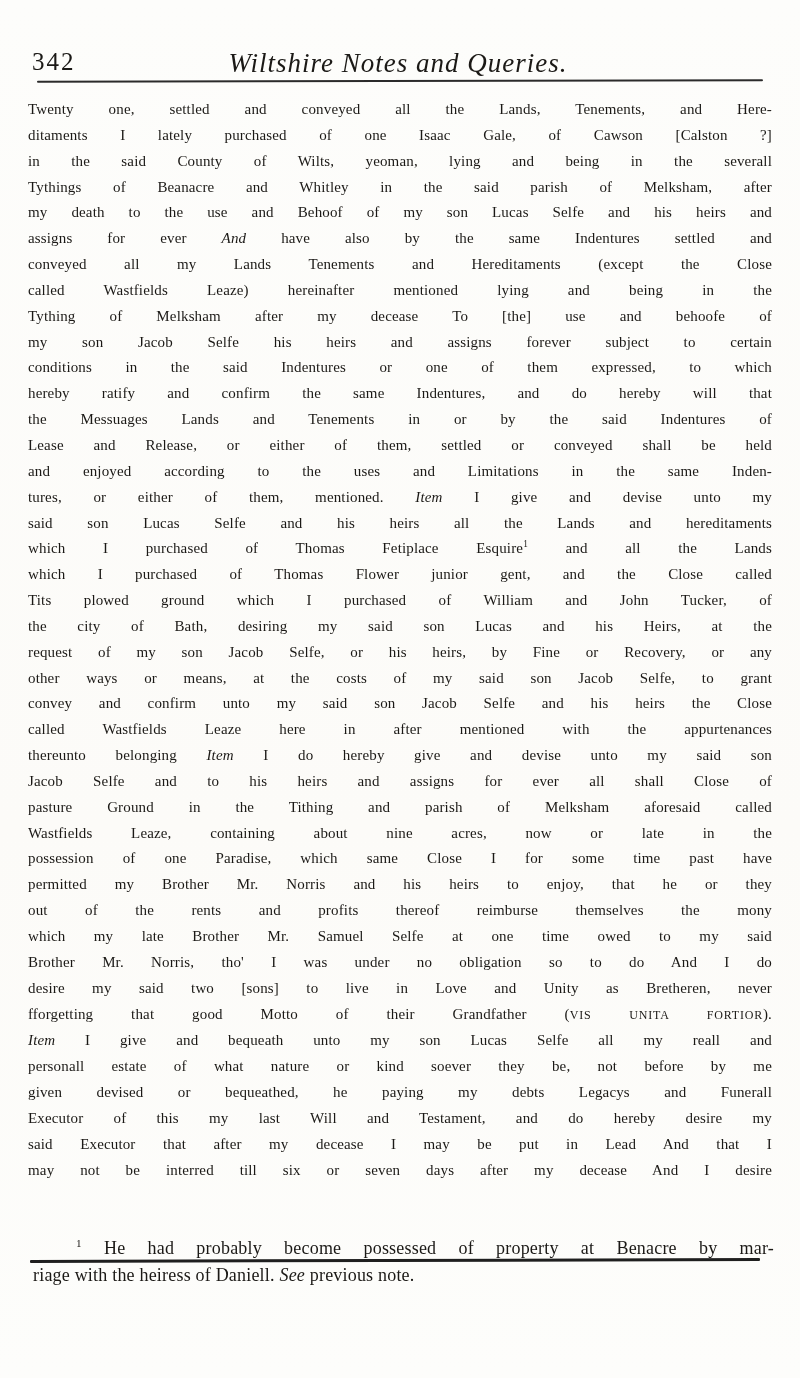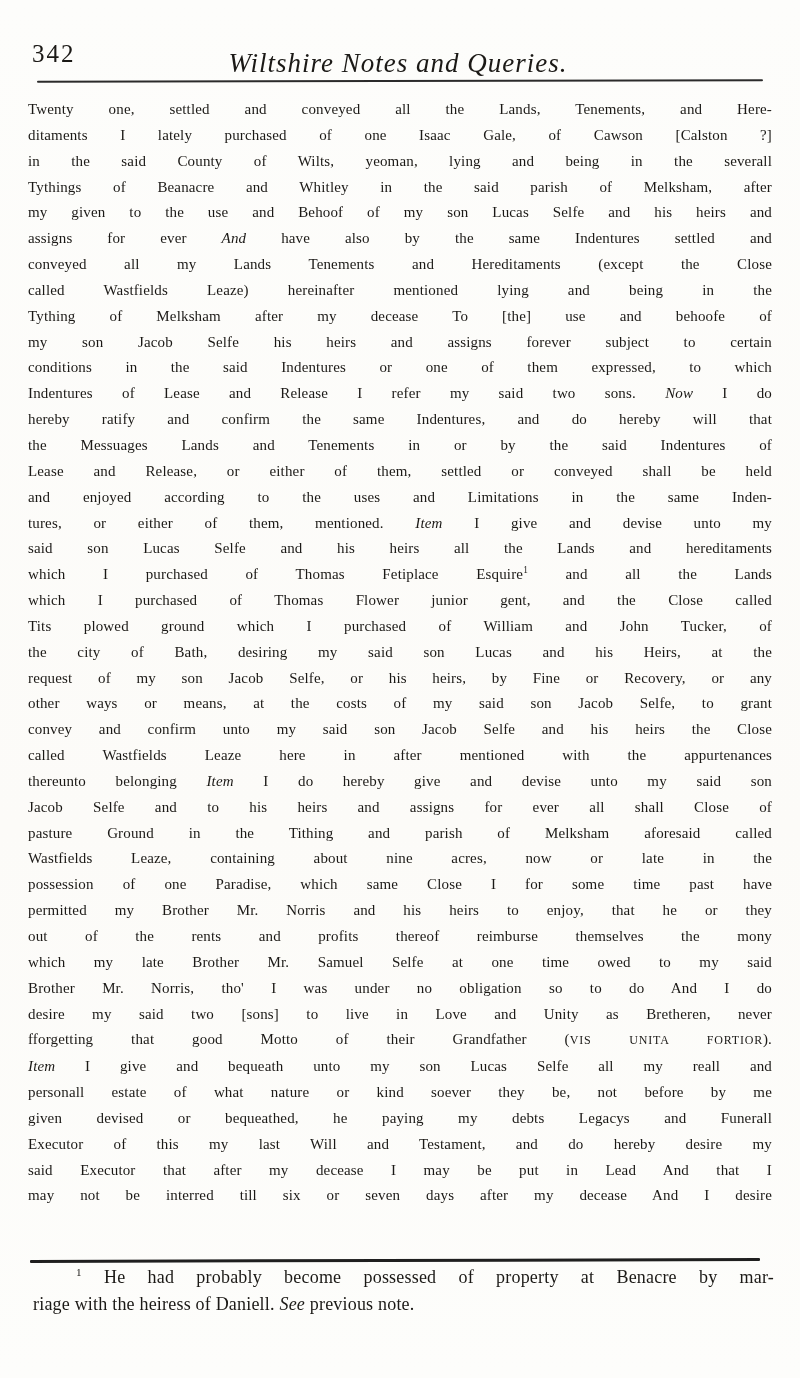--- a/index.html
+++ b/index.html
@@ -8,21 +8,21 @@
     background: #fdfdfb;
     color: #1b1916;
     font-family: "Liberation Serif", "DejaVu Serif", serif;
     position: relative;
     overflow: hidden;
   }
   .page { position: absolute; inset: 0; background: linear-gradient(180deg, #fdfdfb 0%, #fcfbf8 60%, #fdfdfb 100%); }
 
   .page-header { position: absolute; top: 36px; left: 32px; right: 36px; height: 36px; }
   .page-num {
-    position: absolute; left: 0; top: 4px;
+    position: absolute; left: 0; top: 12px;
     font-size: 25px; letter-spacing: 2px;
   }
   .running-title {
     position: absolute; left: 0; right: 0; top: 12px;
     text-align: center; font-style: italic;
     font-size: 27px; letter-spacing: 1px;
   }
   .header-rule {
     position: absolute; top: 80px; left: 37px; width: 726px; height: 2px;
     background: #2b2b2b; border-radius: 1px;
@@ -37,21 +37,21 @@
   }
   .line em, .fn-line em { font-style: italic; }
   sup { font-size: 0.62em; vertical-align: super; line-height: 0; }
   .sc { font-size: 0.8em; letter-spacing: 0.8px; }
 
   .footnote-rule {
     position: absolute; top: 1259px; left: 30px; width: 730px; height: 2.5px;
     background: #1f1f1f; border-radius: 1px;
     transform: rotate(-0.15deg);
   }
-  .footnote { position: absolute; top: 1264px; left: 33px; width: 741px; }
+  .footnote { position: absolute; top: 1235px; left: 33px; width: 741px; }
   .fn-line { font-size: 18px; line-height: 27px; letter-spacing: 0.2px; }
   .fn-first {
     text-align: justify; text-align-last: justify;
     padding-left: 43px;
   }
 </style>
 </head>
 <body>
 
 <div class="page">
@@ -61,28 +61,27 @@
     <span class="running-title">Wiltshire Notes and Queries.</span>
   </header>
 
   <div class="header-rule"></div>
 
   <main class="body-text">
       <div class="line">Twenty one, settled and conveyed all the Lands, Tenements, and Here-</div>
       <div class="line">ditaments I lately purchased of one Isaac Gale, of Cawson [Calston ?]</div>
       <div class="line">in the said County of Wilts, yeoman, lying and being in the severall</div>
       <div class="line">Tythings of Beanacre and Whitley in the said parish of Melksham, after</div>
-      <div class="line">my given to the use and Behoof of my son Lucas Selfe and his heirs and</div>
+      <div class="line">my death to the use and Behoof of my son Lucas Selfe and his heirs and</div>
       <div class="line">assigns for ever <em>And</em> have also by the same Indentures settled and</div>
       <div class="line">conveyed all my Lands Tenements and Hereditaments (except the Close</div>
       <div class="line">called Wastfields Leaze) hereinafter mentioned lying and being in the</div>
       <div class="line">Tything of Melksham after my decease To [the] use and behoofe of</div>
       <div class="line">my son Jacob Selfe his heirs and assigns forever subject to certain</div>
       <div class="line">conditions in the said Indentures or one of them expressed, to which</div>
-      <div class="line">Indentures of Lease and Release I refer my said two sons. <em>Now</em> I do</div>
       <div class="line">hereby ratify and confirm the same Indentures, and do hereby will that</div>
       <div class="line">the Messuages Lands and Tenements in or by the said Indentures of</div>
       <div class="line">Lease and Release, or either of them, settled or conveyed shall be held</div>
       <div class="line">and enjoyed according to the uses and Limitations in the same Inden-</div>
       <div class="line">tures, or either of them, mentioned. <em>Item</em> I give and devise unto my</div>
       <div class="line">said son Lucas Selfe and his heirs all the Lands and hereditaments</div>
       <div class="line">which I purchased of Thomas Fetiplace Esquire<sup>1</sup> and all the Lands</div>
       <div class="line">which I purchased of Thomas Flower junior gent, and the Close called</div>
       <div class="line">Tits plowed ground which I purchased of William and John Tucker, of</div>
       <div class="line">the city of Bath, desiring my said son Lucas and his Heirs, at the</div>

